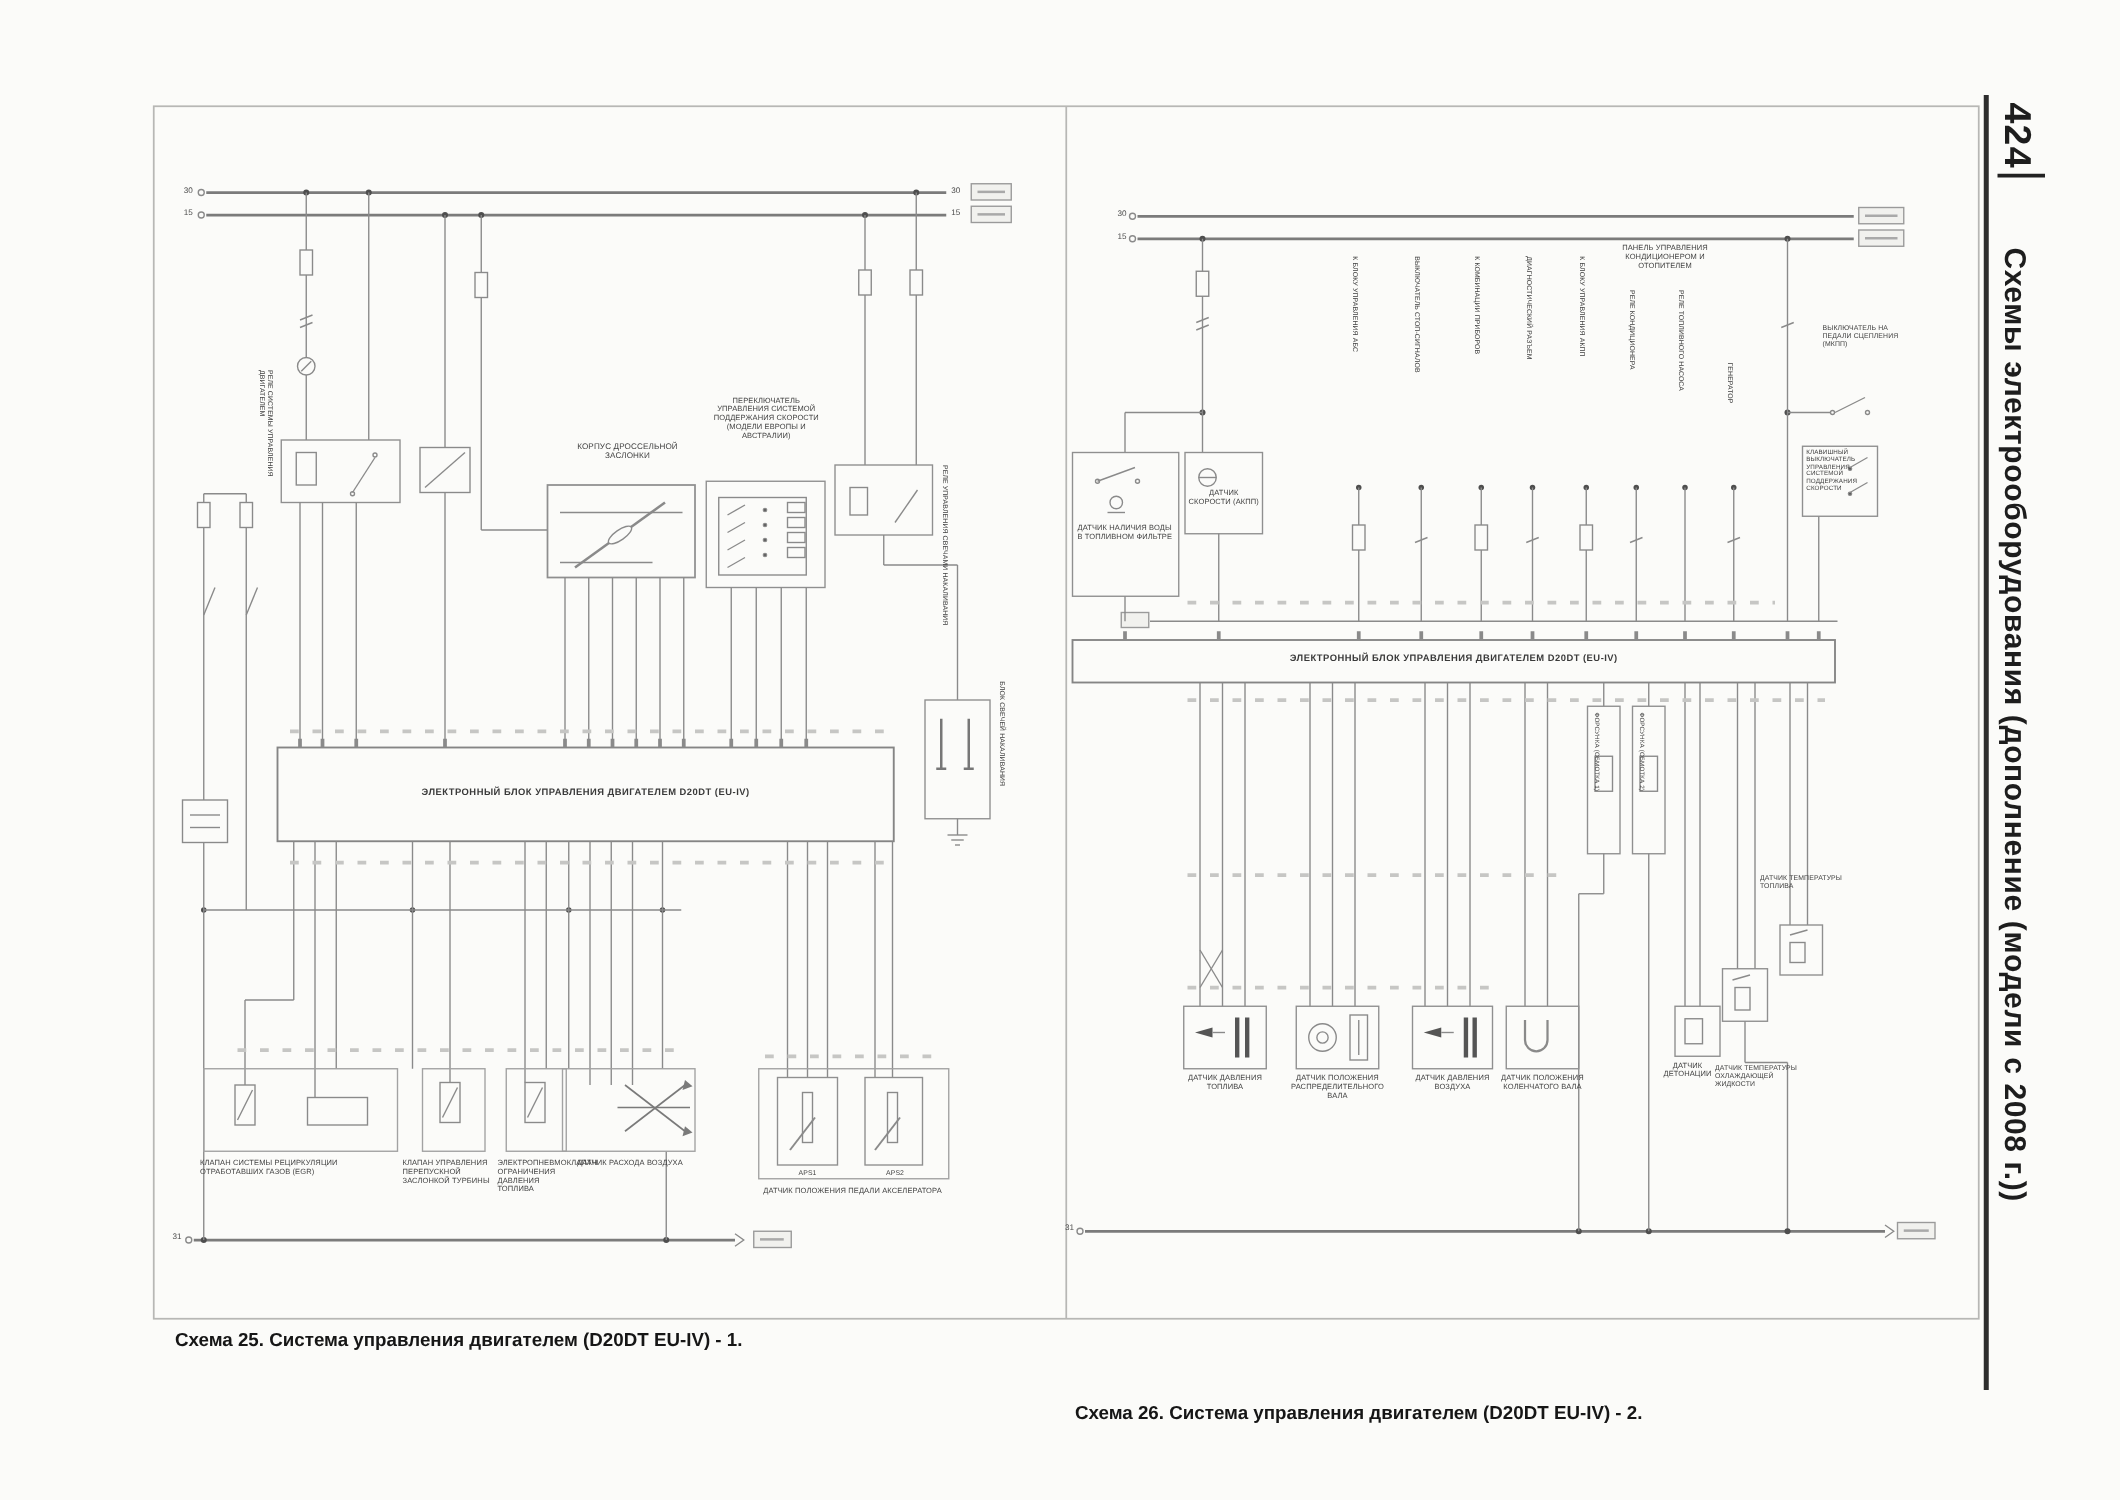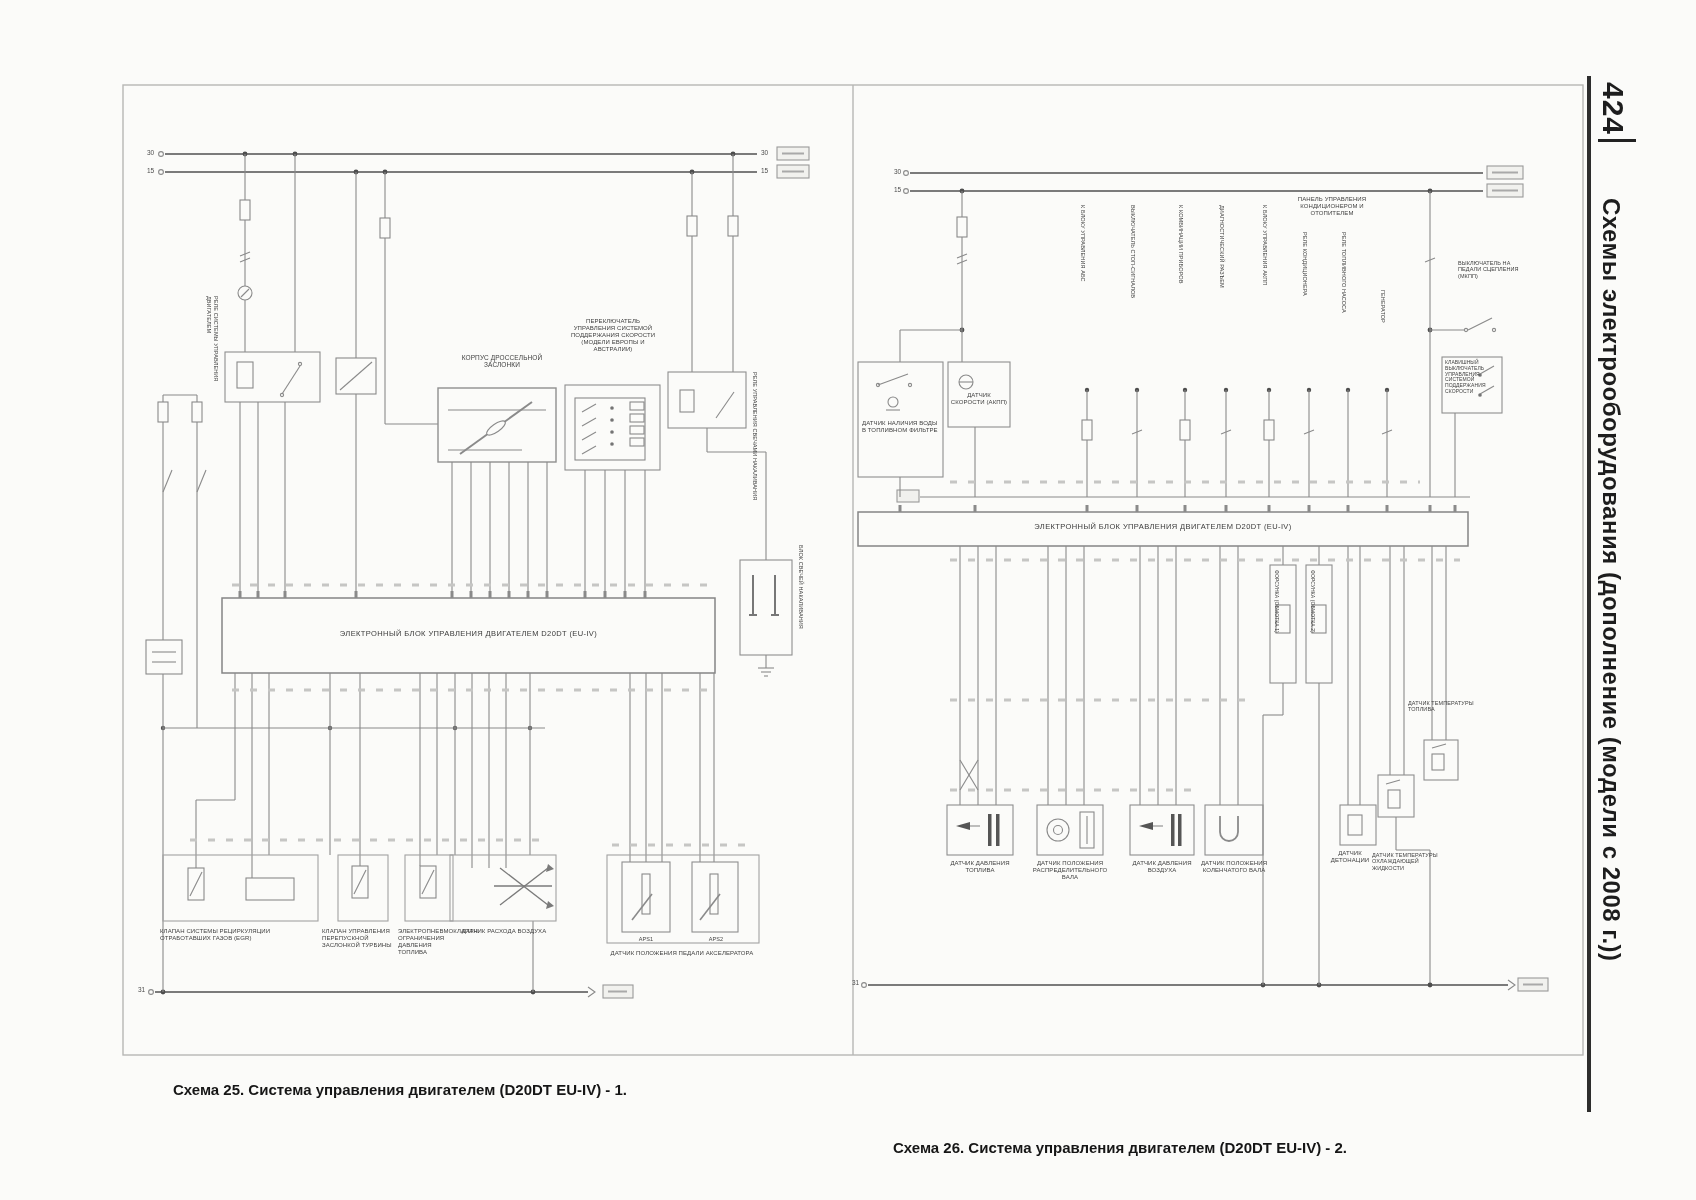--- a/index.html
+++ b/index.html
@@ -4,24 +4,24 @@
 <style>
   html,body{margin:0;padding:0;background:#e8e8e6;}
   .page{position:relative;width:1696px;height:1200px;background:#fbfbf9;overflow:hidden;
         font-family:"Liberation Sans",sans-serif;}
   .lbl{position:absolute;font-family:"Liberation Sans",sans-serif;font-size:6.5px;line-height:1.15;
        color:#3f3f3f;text-transform:uppercase;filter:blur(0.3px);letter-spacing:.1px;}
   .lbl.c{text-align:center;}
   .lbl.v{writing-mode:vertical-rl;}
   .fs6{font-size:6px;} .fs55{font-size:5.5px;} .fs5{font-size:5px;}
   .buslbl{position:absolute;font-size:6.5px;color:#4c4c4c;filter:blur(0.25px);}
-  .ecu-label{position:absolute;font-size:7.5px;font-weight:normal;color:#3a3a3a;text-align:center;
+  .ecu-label{position:absolute;font-size:7.5px;font-weight:bold;color:#3a3a3a;text-align:center;
              letter-spacing:.4px;filter:blur(0.3px);text-transform:uppercase;}
-  .caption{position:absolute;font-size:15px;font-weight:bold;color:#161616;text-align:center;
-           filter:blur(0.2px);margin-top:17px;}
+  .caption{position:absolute;font-size:15px;font-weight:bold;color:#161616;text-align:left;
+           filter:blur(0.2px);}
   .pagenum{position:absolute;left:1596px;top:82px;writing-mode:vertical-rl;font-size:30px;
            font-weight:bold;color:#1d1d1d;letter-spacing:1px;}
   .pagenum-rule{position:absolute;left:1598px;top:139px;width:38px;height:3px;background:#222;}
   .sidetitle{position:absolute;left:1597px;top:198px;height:860px;writing-mode:vertical-rl;
              font-size:24px;font-weight:bold;color:#1d1d1d;letter-spacing:.5px;white-space:nowrap;}
   .siderule{position:absolute;left:1587px;top:76px;width:4px;height:1036px;background:#2d2d2d;}
   svg{position:absolute;left:0;top:0;}
 </style>
 </head>
 <body>

